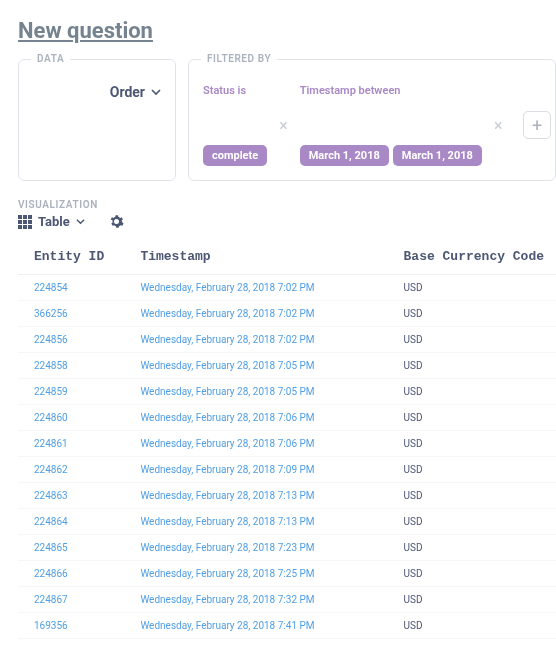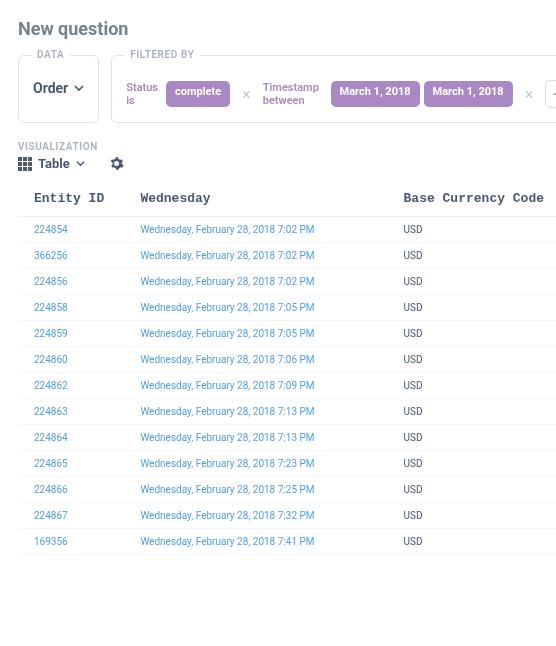--- a/index.html
+++ b/index.html
@@ -7,24 +7,25 @@
     font-family: -apple-system, BlinkMacSystemFont, "Segoe UI", Roboto, sans-serif;
     background: #fff;
     color: #4c5773;
     font-size: 13px;
     width: 556px;
     height: 646px;
     overflow: hidden;
     padding: 18px 0 0 18px;
   }
   .page-title {
-    font-size: 18px;
+    font-size: 22px;
     font-weight: 700;
     color: #74838f;
     margin-bottom: 16px;
+    text-decoration: underline;
   }
   .query-row {
     display: flex;
     align-items: stretch;
     gap: 0;
     margin-bottom: 18px;
   }
   .field-box {
     border: 1px solid #e0e4e9;
     border-radius: 6px;
@@ -61,37 +62,38 @@
   .filter-box {
     flex: 1;
     margin-left: 12px;
     display: flex;
     align-items: center;
     gap: 10px;
     padding-right: 4px;
   }
   .filter-group {
     display: flex;
-    flex-direction: row;
-    gap: 8px;
+    flex-direction: column;
+    gap: 16px;
   }
   .filter-caption {
     font-size: 11px;
     color: #a989c5;
     font-weight: 600;
   }
   .pill-row { display: flex; gap: 4px; }
   .pill {
     background: #a989c5;
     color: #fff;
     border-radius: 5px;
     padding: 4px 9px;
     font-size: 11px;
     font-weight: 700;
     white-space: nowrap;
+    margin-top: 32px;
   }
   .remove-x {
     color: #c7ccd4;
     font-size: 16px;
     font-weight: 400;
     cursor: pointer;
     padding: 0 2px;
   }
   .add-btn {
     width: 28px;
@@ -235,21 +237,21 @@
           </svg>
       </span>
     </span>
   </div>
 </div>
 
 <table class="data-table">
   <thead>
     <tr>
       <th class="col-entity">Entity ID</th>
-      <th class="col-ts">Wednesday</th>
+      <th class="col-ts">Timestamp</th>
       <th>Base Currency Code</th>
     </tr>
   </thead>
   <tbody id="tbody">
       <tr>
         <td class="link">224854</td>
         <td class="link">Wednesday, February 28, 2018 7:02 PM</td>
         <td class="curr">USD</td>
       </tr>
       <tr>
@@ -271,20 +273,25 @@
         <td class="link">224859</td>
         <td class="link">Wednesday, February 28, 2018 7:05 PM</td>
         <td class="curr">USD</td>
       </tr>
       <tr>
         <td class="link">224860</td>
         <td class="link">Wednesday, February 28, 2018 7:06 PM</td>
         <td class="curr">USD</td>
       </tr>
       <tr>
+        <td class="link">224861</td>
+        <td class="link">Wednesday, February 28, 2018 7:06 PM</td>
+        <td class="curr">USD</td>
+      </tr>
+      <tr>
         <td class="link">224862</td>
         <td class="link">Wednesday, February 28, 2018 7:09 PM</td>
         <td class="curr">USD</td>
       </tr>
       <tr>
         <td class="link">224863</td>
         <td class="link">Wednesday, February 28, 2018 7:13 PM</td>
         <td class="curr">USD</td>
       </tr>
       <tr>

